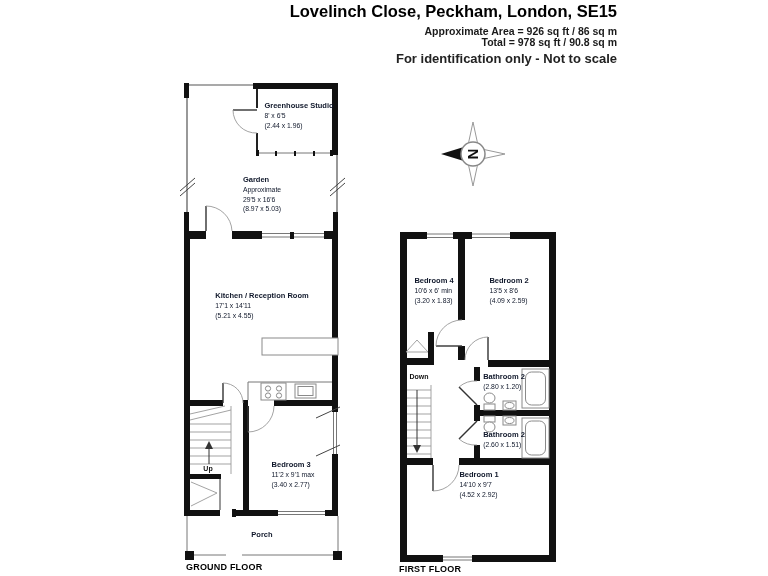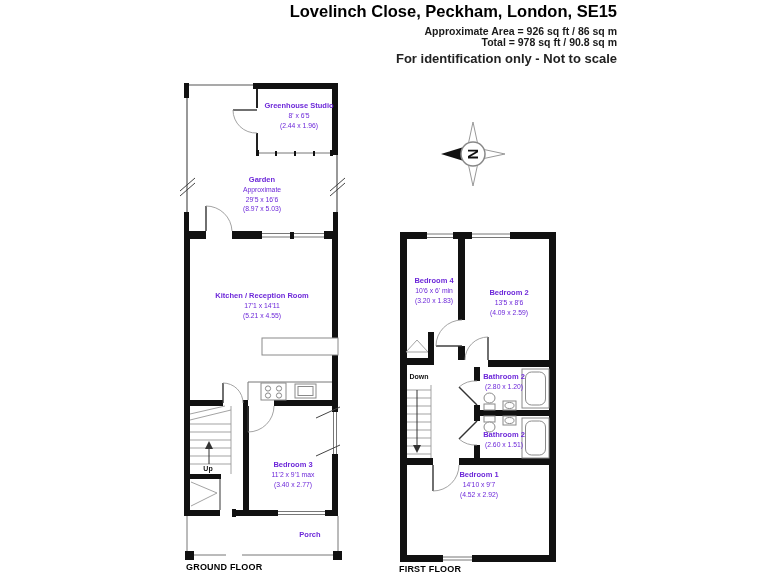--- a/index.html
+++ b/index.html
@@ -3,21 +3,21 @@
 <meta charset="utf-8">
 <style>
   html,body{margin:0;padding:0;background:#fff;}
   #canvas{position:relative;width:768px;height:576px;background:#ffffff;overflow:hidden;
           font-family:"Liberation Sans",sans-serif;color:#111;padding-left:20px;}
   svg{position:absolute;left:0;top:0;}
   .hdr{position:absolute;top:2px;right:171px;text-align:right;}
   .hdr .ttl{font-size:16.5px;font-weight:bold;color:#000;white-space:nowrap;}
   .hdr .areas{margin-top:5px;font-size:10.5px;font-weight:700;line-height:11px;color:#1a1a1a;}
   .hdr .disc{margin-top:3px;font-size:13px;font-weight:600;color:#222;}
-  .rlabel{position:absolute;transform:translateX(-50%);text-align:center;white-space:nowrap;color:#6d28d9;}
+  .rlabel{position:absolute;transform:translateX(-50%);text-align:left;white-space:nowrap;color:#0f172a;}
   .rlabel .nm{font-weight:bold;font-size:7.5px;line-height:10px;}
   .rlabel .dm{font-size:6.8px;line-height:9.5px;}
   .flabel{position:absolute;font-size:9px;font-weight:bold;color:#000;letter-spacing:.2px;}
   .slabel{position:absolute;transform:translateX(-50%);font-size:7px;font-weight:bold;color:#111;}
   .wall{fill:#111;}
   .thin{stroke:#555;stroke-width:1.2;fill:none;}
   .win{stroke:#777;stroke-width:1;fill:none;}
   .arc{stroke:#999;stroke-width:0.9;fill:none;}
   .leaf{stroke:#333;stroke-width:1.4;fill:none;}
   .fix{stroke:#8a8a8a;stroke-width:1;fill:#fff;}
@@ -234,33 +234,33 @@
     <div class="dm">17'1 x 14'11</div>
     <div class="dm">(5.21 x 4.55)</div>
   </div>
 
   <div class="rlabel" style="left:293px;top:460px;">
     <div class="nm">Bedroom 3</div>
     <div class="dm">11'2 x 9'1 max</div>
     <div class="dm">(3.40 x 2.77)</div>
   </div>
 
-  <div class="rlabel" style="left:262px;top:530px;margin-left:48px;">
+  <div class="rlabel" style="left:262px;top:530px;">
     <div class="nm">Porch</div>
   </div>
 
   <div class="slabel" style="left:208px;top:465px;">Up</div>
 
   <div class="rlabel" style="left:434px;top:276px;">
     <div class="nm">Bedroom 4</div>
     <div class="dm">10'6 x 6' min</div>
     <div class="dm">(3.20 x 1.83)</div>
   </div>
 
-  <div class="rlabel" style="left:509px;top:288px;">
+  <div class="rlabel" style="left:509px;top:276px;">
     <div class="nm">Bedroom 2</div>
     <div class="dm">13'5 x 8'6</div>
     <div class="dm">(4.09 x 2.59)</div>
   </div>
 
   <div class="rlabel" style="left:504px;top:372px;">
     <div class="nm">Bathroom 2</div>
     <div class="dm">(2.80 x 1.20)</div>
   </div>
 

